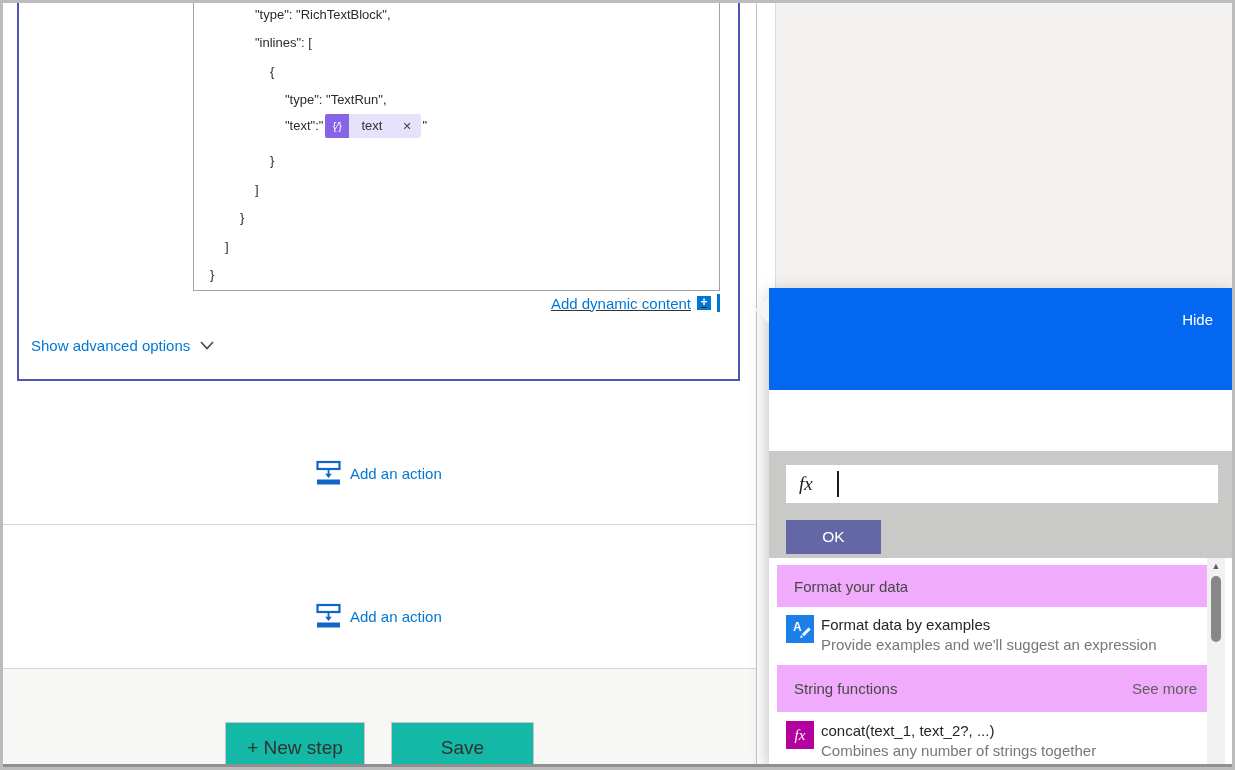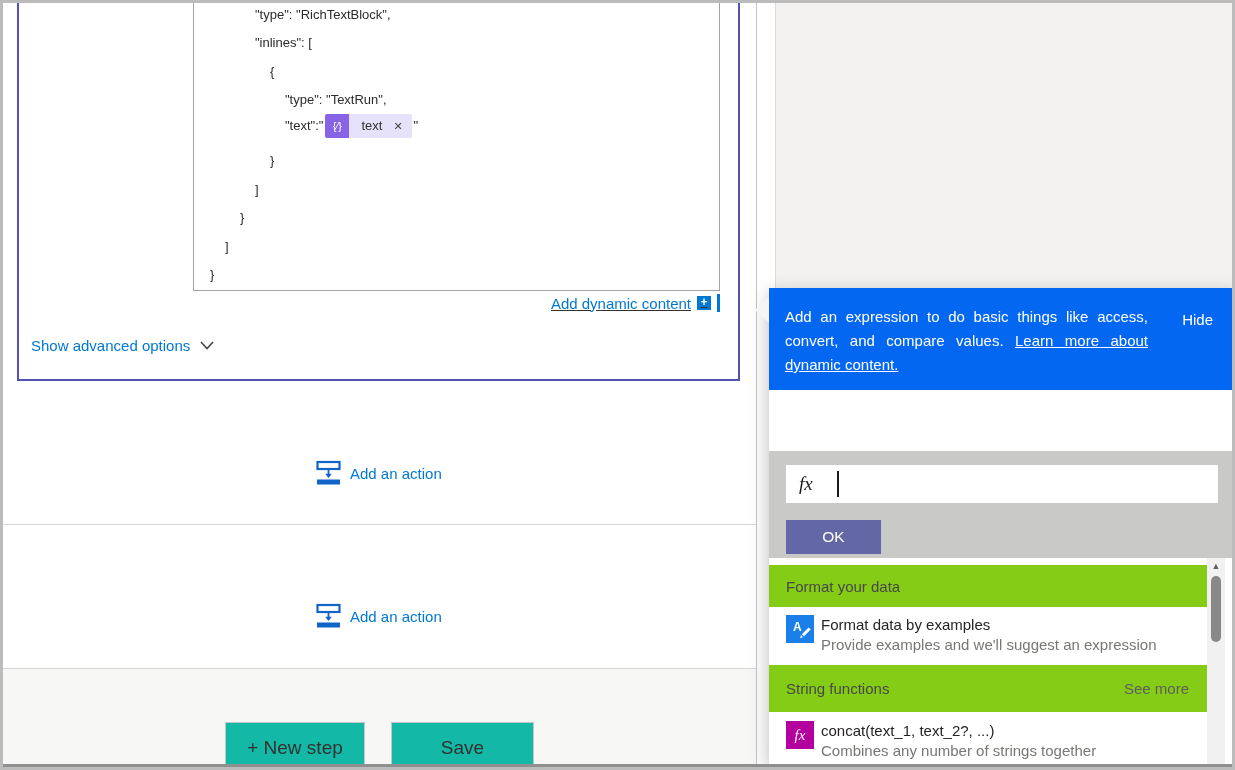--- a/index.html
+++ b/index.html
@@ -23,21 +23,21 @@
     display:flex; align-items:center;
   }
   .token-wrap{ display:inline-flex; align-items:center; margin:0 2px; }
   .token-icon{
     width:24px; height:24px; background:#8763e6; color:#fff;
     display:inline-flex; align-items:center; justify-content:center;
     font-size:11px; border-radius:2px 0 0 2px;
   }
   .token-chip{
     height:24px; background:#e7e2fb; color:#323130; display:inline-flex;
-    align-items:center; gap:11px; padding:0 9px 0 12px; font-size:13px;
+    align-items:center; gap:20px; padding:0 9px 0 12px; font-size:13px;
     border-radius:0 2px 2px 0; cursor:pointer;
   }
   .token-x{ font-size:11px; color:#444; }
   .add-dynamic-row{
     position:absolute; left:390px; top:291px; width:327px; height:18px;
     display:flex; justify-content:flex-end; align-items:center; gap:6px;text-decoration:underline;
   }
   .link{ color:#0078d4; font-size:15px; cursor:pointer; }
   .plus-box{
     width:14px; height:14px; background:#0078d4; color:#fff; font-size:12px;
@@ -107,21 +107,21 @@
   }
   .input-caret{ width:2px; height:26px; background:#1b1a19; margin-left:24px; }
   .ok-btn{
     position:absolute; left:17px; top:69px; width:95px; height:34px; background:#6467a5;
     color:#fff; font-weight:400; font-size:15.5px; border:none;
     display:flex; align-items:center; justify-content:center; cursor:pointer;
     font-family:"Liberation Sans",sans-serif;
   }
   .list{ position:absolute; left:0; top:270px; width:100%; height:206px; background:#fff; overflow:hidden; }
   .sec-hdr{
-    position:absolute; left:0; width:438px; background:#84cc16; color:#4a4846; font-size:15px;
+    position:absolute; left:8px; width:438px; background:#f0abfc; color:#4a4846; font-size:15px;
     display:flex; align-items:center; justify-content:space-between; padding:0 18px 0 17px;
   }
   .see-more{ color:#605e5c; font-size:15px; cursor:pointer; }
   .fn-item{ position:absolute; left:0; width:438px; cursor:pointer; background:#fff; }
   .fn-icon{
     position:absolute; left:17px; width:28px; height:28px; color:#fff;
     display:flex; align-items:center; justify-content:center;
   }
   .fn-title{ position:absolute; left:52px; font-size:15px; font-weight:400; color:#262524; white-space:nowrap; }
   .fn-desc{ position:absolute; left:52px; font-size:15px; color:#797774; white-space:nowrap; }
@@ -194,25 +194,20 @@
 
   <div class="vline"></div>
   <div class="right-top">
     <div class="right-top-gray"></div>
   </div>
 
   <div class="flyout">
     <div class="callout-arrow"></div>
 
     <div class="banner">
-      <div class="banner-text">
-        <div class="jline">Add an expression to do basic things like access,</div>
-        <div class="jline"><span>convert, and compare values. </span><span class="ulink">Learn more about</span></div>
-        <div><span class="ulink">dynamic content.</span></div>
-      </div>
       <span class="hide-btn">Hide</span>
     </div>
 
 
     <div class="fxsec">
       <div class="fx-input">
         <span class="fx-glyph">fx</span>
         <span class="input-caret"></span>
         <span></span>
       </div>

